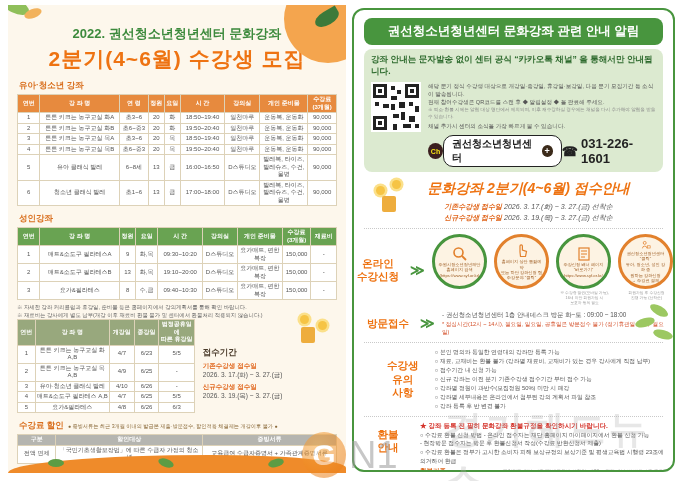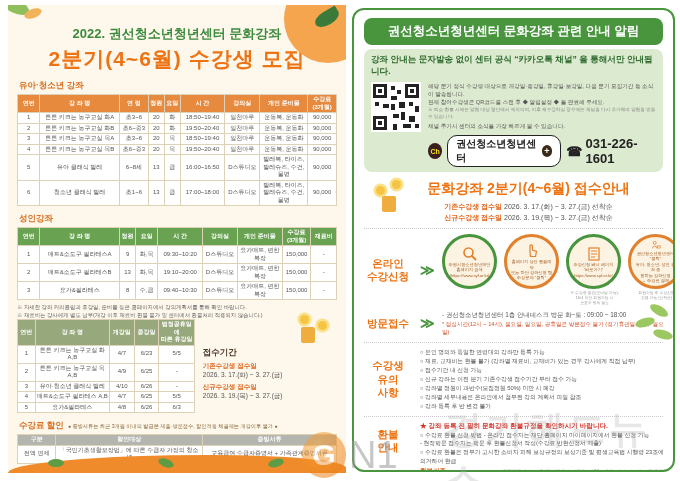--- a/index.html
+++ b/index.html
@@ -39,30 +39,30 @@
   .r-banner{background:#48953e;color:#fff;font-weight:bold;font-size:12.5px;text-align:center;border-radius:8px;padding:5px 0;margin:2px 2px 4px 2px;}
   .kakao-box{background:#dcead0;border-radius:8px;padding:5px 7px;margin:0 2px;}
   .kakao-head{text-align:left;color:#2e6b2e;font-weight:bold;font-size:8.6px;margin-bottom:4px;}
   .kakao-body{display:flex;gap:7px;}
   .qr{flex:0 0 50px;}
   .kakao-lines{flex:1;}
   .k-line1{font-size:5.6px;color:#555;line-height:1.45;}
   .k-line2{font-size:5.6px;color:#555;line-height:1.45;}
   .k-line3{font-size:4.6px;color:#888;line-height:1.5;margin-top:1px;}
   .k-line4{font-size:5.6px;color:#555;margin-top:2px;}
-  .kakao-row{display:flex;align-items:center;gap:5px;margin-top:4px;}
+  .kakao-row{display:flex;align-items:center;margin-top:4px;}
   .ch-badge{width:16px;height:16px;border-radius:50%;background:#3b1f1f;color:#f7e317;font-size:7px;font-weight:bold;display:flex;align-items:center;justify-content:center;}
   .ch-pill{background:#fff;border:1px solid #222;border-radius:10px;font-size:10px;font-weight:bold;color:#222;padding:1px 8px;display:flex;align-items:center;gap:5px;}
   .plus-badge{width:12px;height:12px;border-radius:50%;background:#3b2a1a;color:#fff;font-size:9px;display:flex;align-items:center;justify-content:center;}
   .phone{font-size:13px;font-weight:bold;color:#222;display:flex;align-items:center;gap:3px;}
   .r-recv-title{color:#ee7312;font-weight:bold;font-size:14px;text-align:center;margin:8px 0 3px 30px;}
   .r-recv-line{text-align:center;font-size:7px;color:#555;margin-left:30px;line-height:1.6;}
   .r-recv-line b{color:#e0661c;}
   .dotline{border-top:1px dotted #c9c9c9;margin:5px 2px;}
-  .r-row{display:flex;align-items:center;gap:6px;}
+  .r-row{display:flex;align-items:center;gap:6px;justify-content:center;}
   .r-label{color:#ee7312;font-weight:bold;font-size:10.5px;text-align:center;white-space:pre-line;flex:0 0 52px;line-height:1.25;}
   .chev{color:#48953e;font-size:14px;font-weight:bold;flex:0 0 16px;}
   .circles{display:flex;gap:5px;align-items:flex-start;}
   .circle-wrap{width:57px;}
   .circle{width:55px;height:55px;border-radius:50%;background:#fdf3e3;display:flex;flex-direction:column;align-items:center;justify-content:center;box-sizing:border-box;padding:3px;text-align:center;}
   .c-green{border:3px solid #48953e;}
   .c-orange{border:3px solid #e2812d;}
   .step-text{font-size:4.2px;color:#9c5a20;line-height:1.3;white-space:pre-line;}
   .step-note{font-size:3.8px;color:#999;text-align:center;margin-top:2px;line-height:1.3;white-space:pre-line;}
   .visit-lines{font-size:6.4px;color:#555;line-height:1.5;}
@@ -411,21 +411,21 @@
           </div>
           <div class="phone">
             <span>☎</span>
             <span>031-226-1601</span>
           </div>
         </div>
       </div>
     </div>
   </div>
 
-  <div style="position:relative;">
+  <div style="position:relative;font-style:italic;">
     <div class="flower" style="left:14px;top:6px;"></div>
     <div class="flower" style="left:30px;top:0px;"></div>
     <div class="vase" style="left:20px;top:16px;"></div>
     <div class="r-recv-title">문화강좌 2분기(4~6월) 접수안내</div>
     <div class="r-recv-line">
       <b>기존수강생 접수일</b>
       <span>2026. 3. 17.(화) ~ 3. 27.(금) 선착순</span>
     </div>
     <div class="r-recv-line">
       <b>신규수강생 접수일</b>

